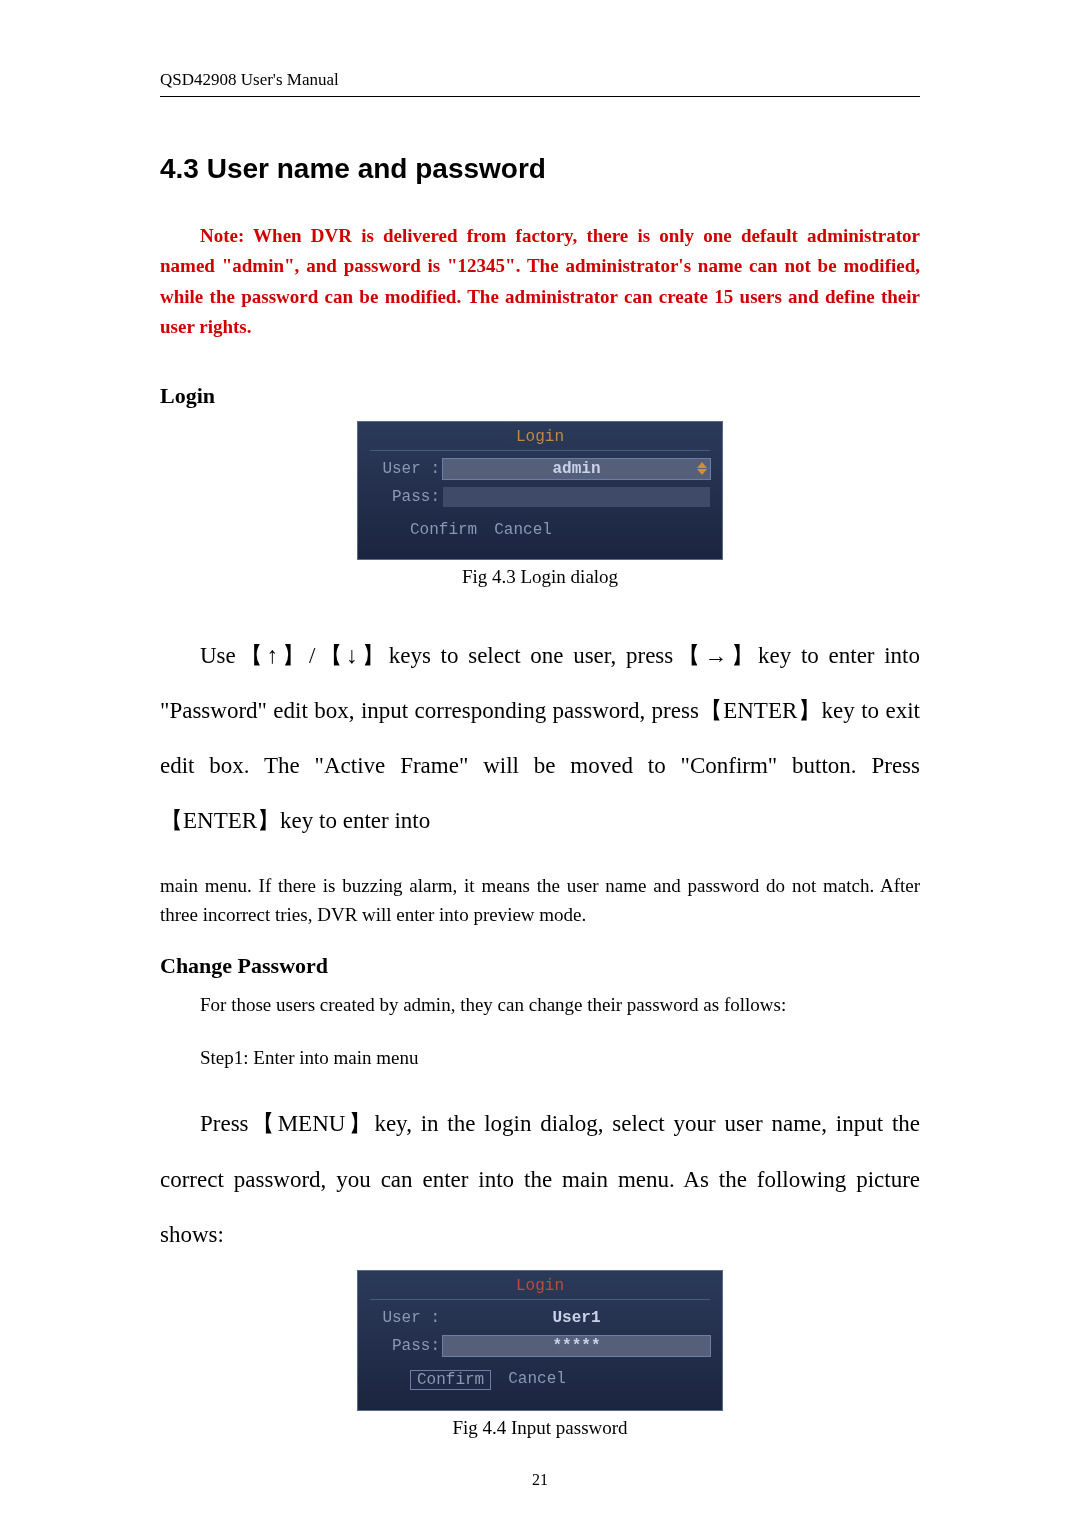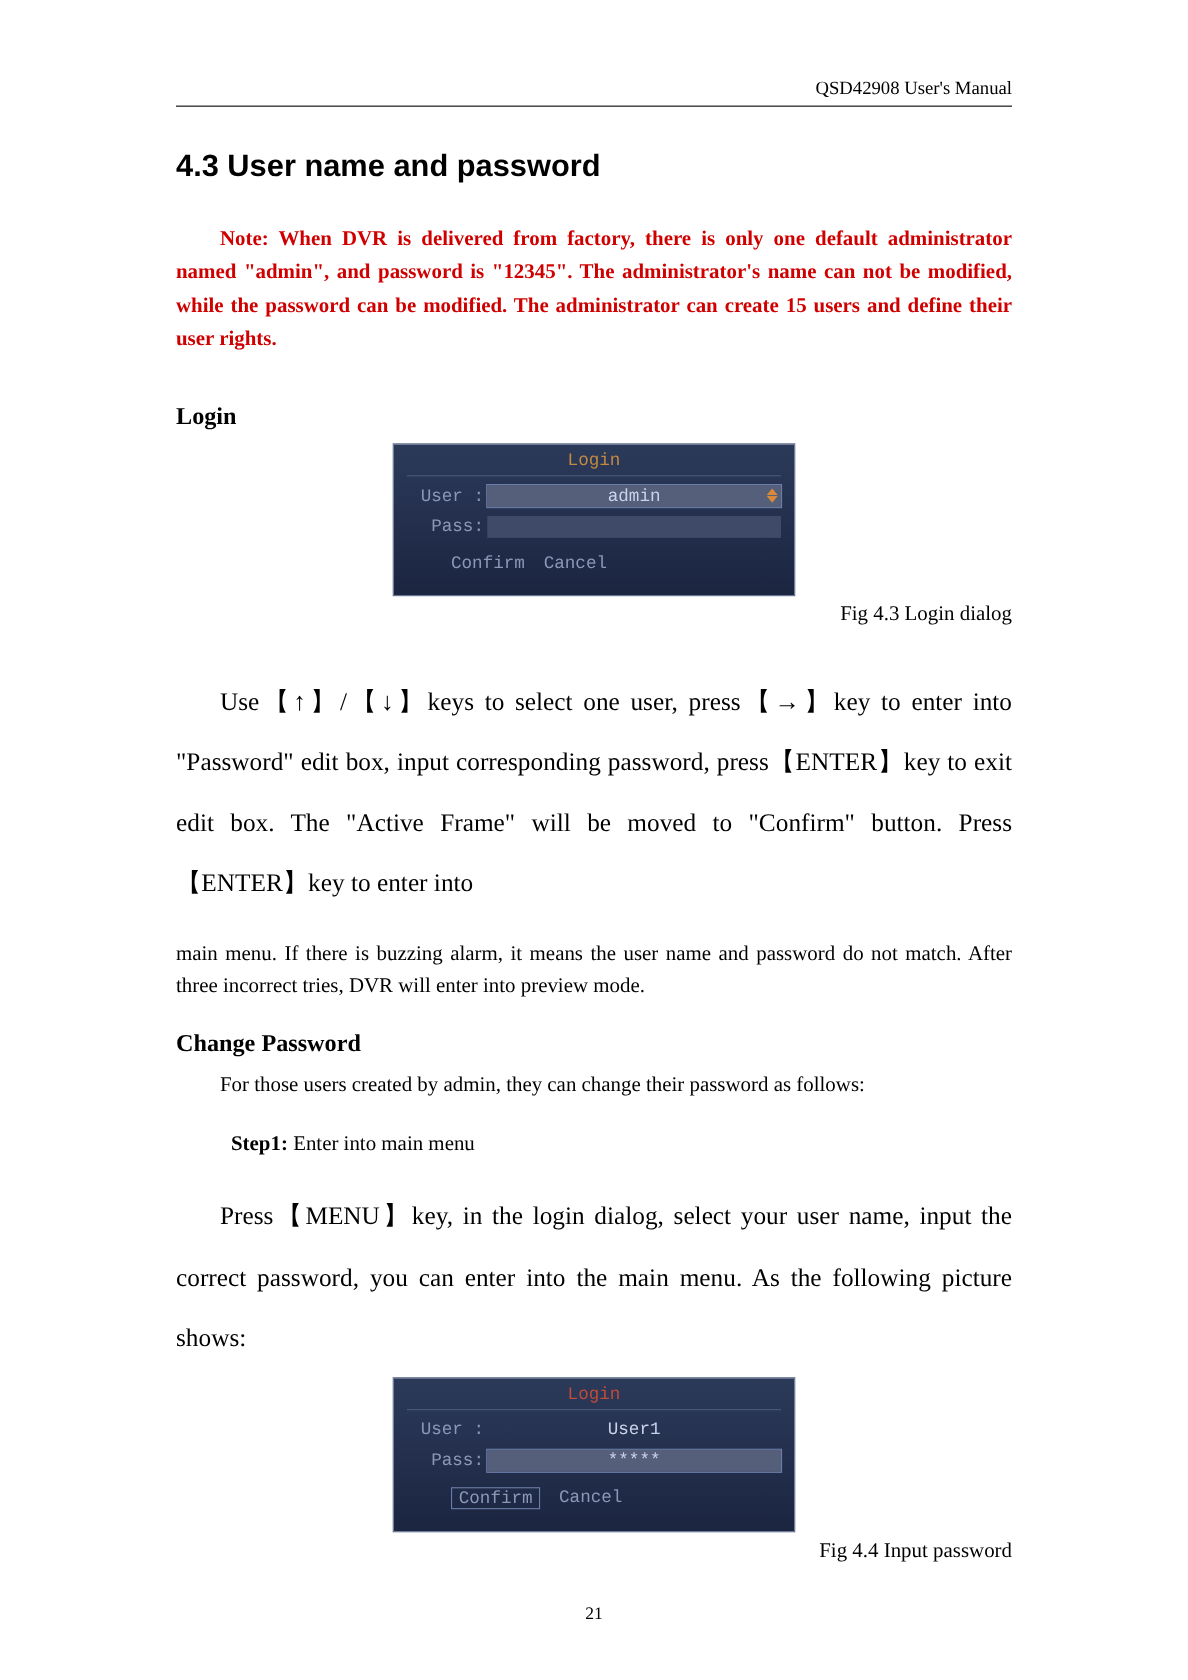--- a/index.html
+++ b/index.html
@@ -11,25 +11,25 @@
   }
   .page {
     width: 1080px;
     min-height: 1527px;
     margin: 0 auto;
     padding: 70px 160px 60px 160px;
     box-sizing: border-box;
     position: relative;
   }
   .header-line {
-    text-align: right;
+    text-align: left;
     font-size: 17px;
     padding-bottom: 6px;
     border-bottom: 1px solid #000;
-    margin-bottom: 38px;
+    margin-bottom: 56px;
   }
   h1.section-title {
     font-family: Arial, Helvetica, sans-serif;
     font-size: 28px;
     font-weight: bold;
     margin: 0 0 36px 0;
   }
   .note {
     color: #d00000;
     font-weight: bold;
@@ -47,36 +47,35 @@
     font-weight: bold;
     margin: 0 0 12px 0;
   }
   .figure {
     text-align: center;
     margin-bottom: 40px;
   }
   .caption {
     font-size: 19px;
     margin-top: 6px;
-    text-align: right;
   }
   .para {
     font-size: 23px;
     line-height: 2.4;
     text-align: justify;
     margin-bottom: 24px;
   }
   .para-tight {
     font-size: 19px;
     line-height: 1.5;
     text-align: justify;
     margin-bottom: 24px;
   }
   .indent40 { text-indent: 40px; }
-  .bold { font-weight: bold; margin-left: 10px; }
+  .bold { font-weight: normal; }
   .page-num {
     position: absolute;
     bottom: 50px;
     left: 0; right: 0;
     text-align: center;
     font-size: 16px;
   }
 
   
   .login-box {
@@ -108,20 +107,21 @@
   }
   .login-field {
     flex: 1;
     background: #3f4a68;
     height: 20px;
     line-height: 20px;
     padding: 0 4px;
     color: #c9d2e8;
     position: relative;
     box-sizing: border-box;
+    font-weight: bold;
   }
   .login-field.active {
     background: #555f7a;
     outline: 1px solid #6b7da8;
   }
   .spinner {
     position: absolute;
     right: 2px; top: 0; bottom: 0;
     width: 12px;
     display: flex;

